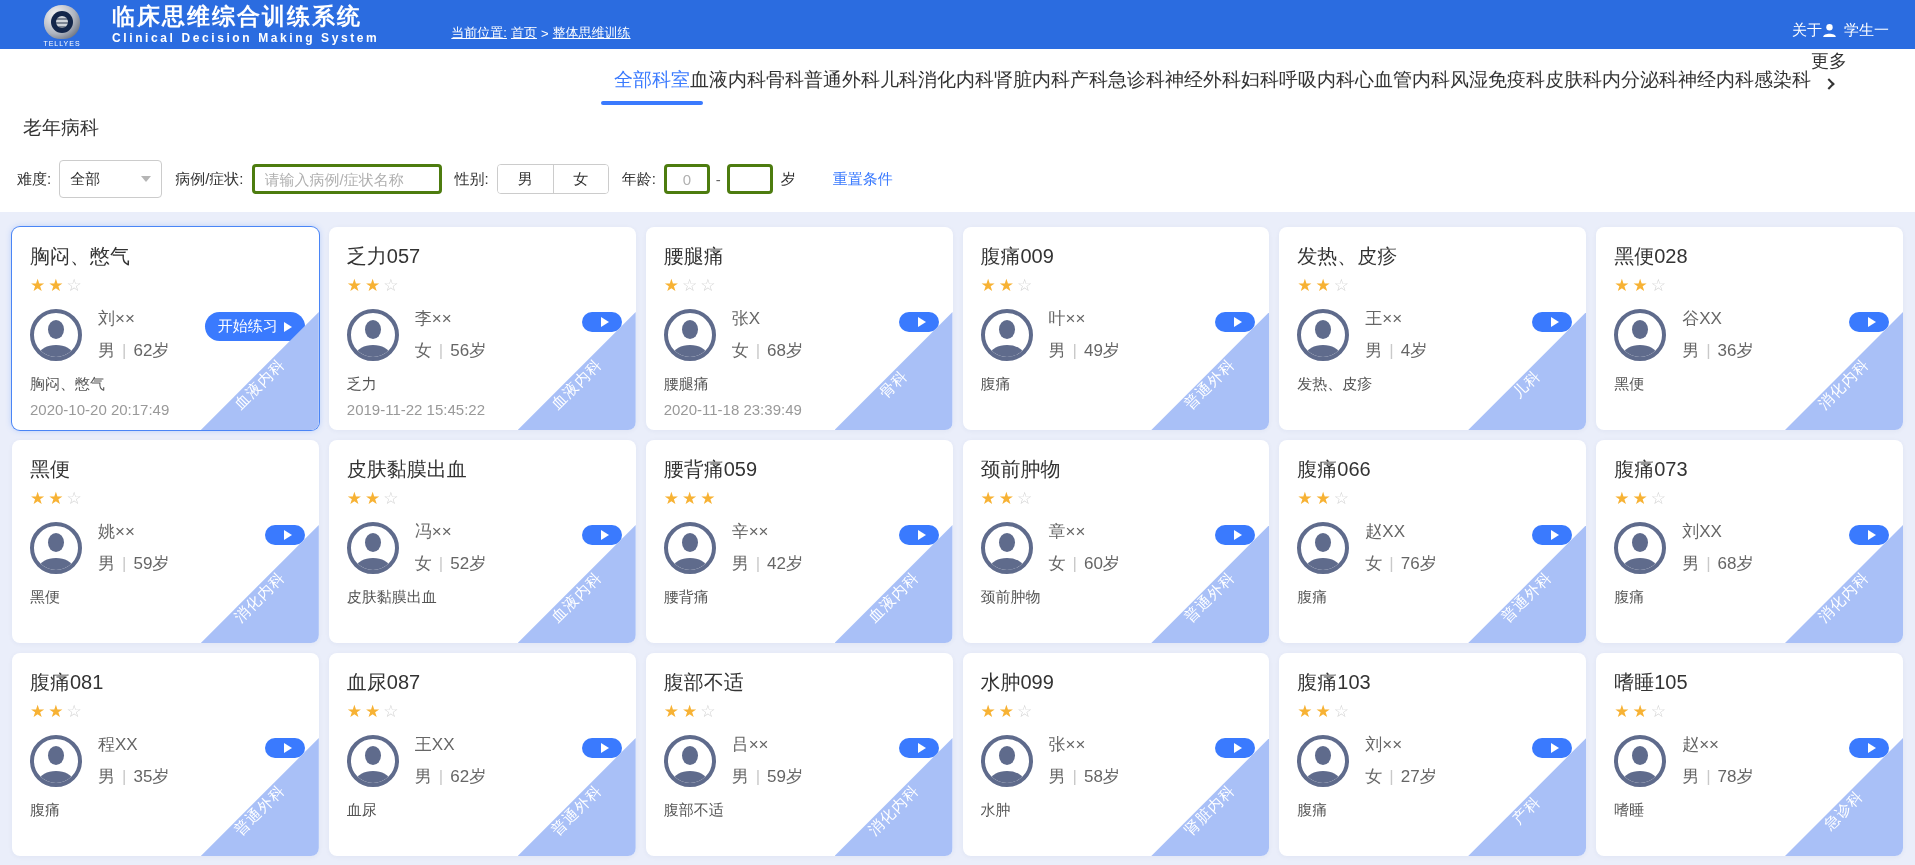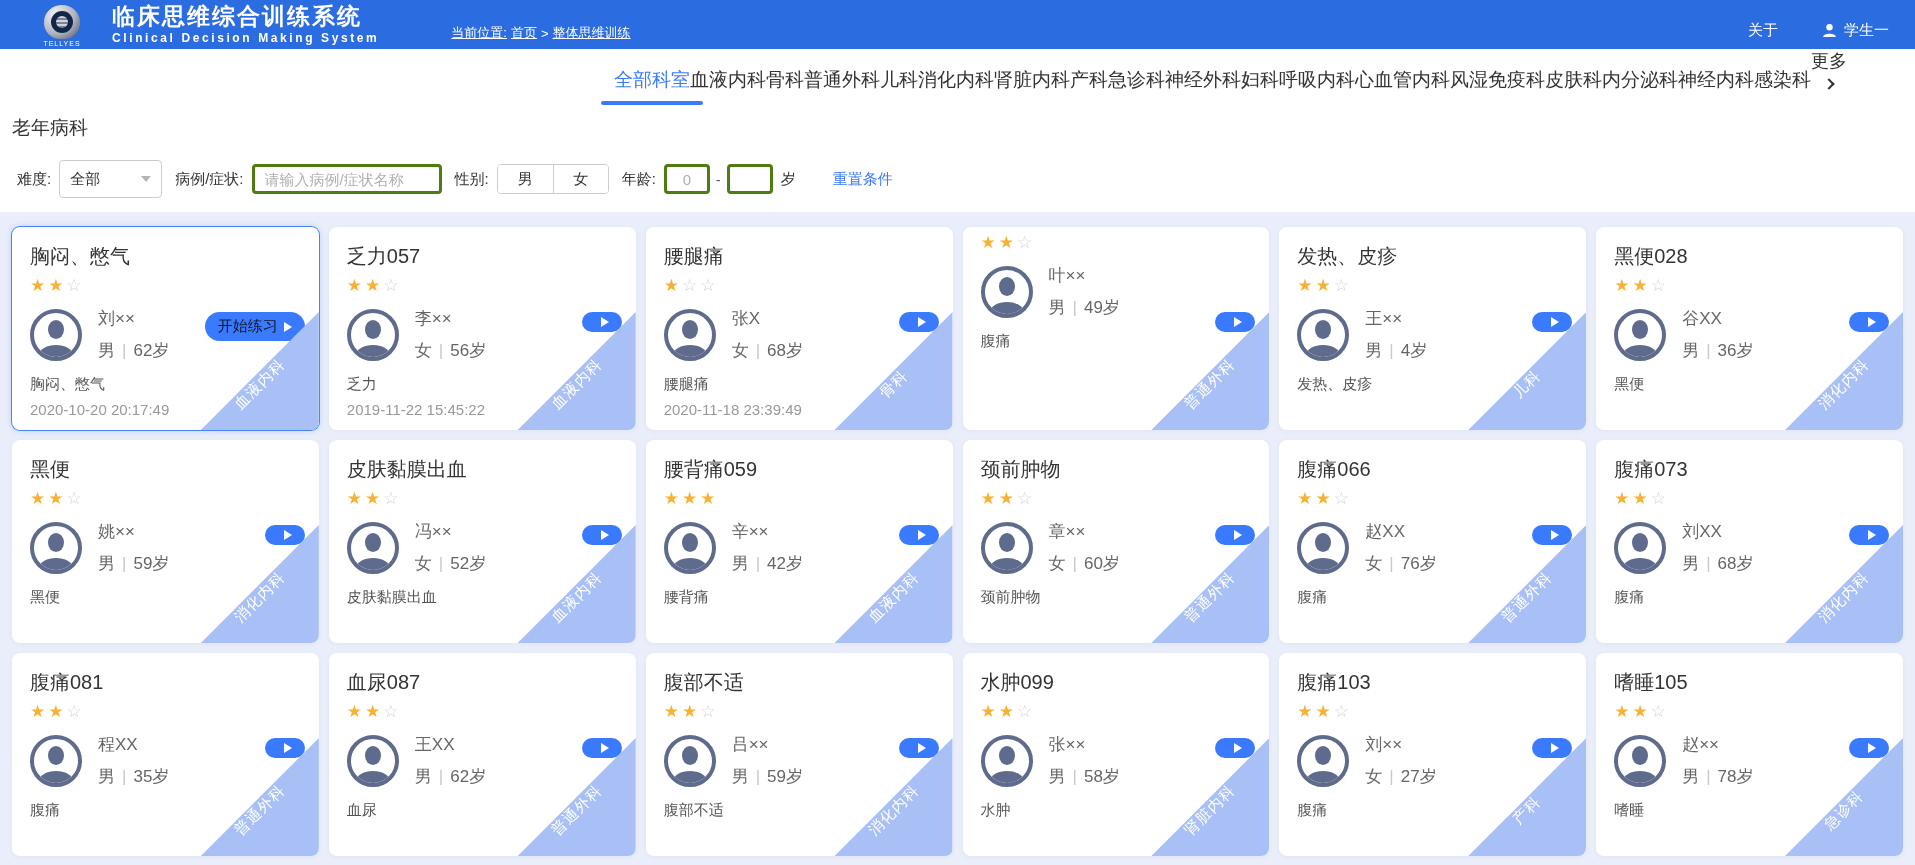--- a/index.html
+++ b/index.html
@@ -22,32 +22,32 @@
   .logo-badge{width:36px;height:34px;border-radius:50% 50% 46% 46%;background:radial-gradient(circle at 32% 28%,#f4f4f4,#aeb4c0 55%,#5c6370 90%);display:flex;align-items:center;justify-content:center;margin-top:2px;}
   .logo-core{width:22px;height:22px;border-radius:50%;background:#13264a;display:flex;align-items:center;justify-content:center;}
   .logo-sphere{width:12px;height:12px;border-radius:50%;background:repeating-linear-gradient(180deg,#cfd4da 0 2px,#7b8492 2px 4px);}
   .logo-caption{font-size:7px;letter-spacing:1px;margin-top:1px;color:#fff;}
   .brand{margin-left:26px;display:flex;flex-direction:column;justify-content:center;}
   .brand-title{font-size:23px;font-weight:bold;letter-spacing:2px;line-height:1.1;}
   .brand-sub{font-size:12px;font-weight:bold;letter-spacing:2.6px;margin-top:2px;}
   .breadcrumb{align-self:flex-end;margin-left:72px;margin-bottom:7px;font-size:13px;display:flex;align-items:center;gap:4px;white-space:nowrap;}
   .breadcrumb .u{text-decoration:underline;}
   .breadcrumb a{color:#fff;cursor:pointer;}
-  .header-right{margin-left:auto;align-self:flex-end;margin-bottom:9px;margin-right:26px;display:flex;align-items:center;gap:44px;font-size:15px;}
+  .header-right{margin-left:auto;align-self:flex-end;margin-bottom:9px;margin-right:26px;display:flex;align-items:center;font-size:15px;}
   .user-chip{display:flex;align-items:center;gap:7px;cursor:pointer;}
   .about-link{cursor:pointer;}
 
   
   .nav{height:61px;background:#fff;display:flex;align-items:stretch;justify-content:flex-end;padding:0 68px 0 12px;}
   .tab{display:flex;align-items:center;font-size:19px;color:#333;cursor:pointer;position:relative;white-space:nowrap;}
   .tab.active{color:var(--accent);}
   .tab.active::after{content:"";position:absolute;left:-13px;right:-13px;bottom:5px;height:4px;border-radius:2px;background:var(--accent);}
   .tab.more{gap:6px;font-size:18px;flex-direction:column;}
   .chevron{width:8px;height:8px;border-top:2px solid #333;border-right:2px solid #333;transform:rotate(45deg);display:inline-block;margin-top:1px;}
-  .nav2{height:36px;background:#fff;display:flex;align-items:center;padding-left:12px;}
+  .nav2{height:36px;background:#fff;display:flex;align-items:center;padding-left:23px;}
   .nav2 .tab{font-size:19px;}
 
   
   .filters{height:66px;background:#fff;display:flex;align-items:center;padding-left:17px;}
   .fgroup{display:flex;align-items:center;margin-right:13px;}
   .flabel{font-size:15px;color:#333;margin-right:8px;white-space:nowrap;}
   .select{width:103px;height:38px;border:1px solid #ccc;border-radius:4px;background:#fff;display:flex;align-items:center;padding:0 10px;font-size:15px;color:#333;cursor:pointer;position:relative;}
   .caret{margin-left:auto;width:0;height:0;border-left:5px solid transparent;border-right:5px solid transparent;border-top:6px solid #b5b5b5;}
   .tinput{height:30px;border:3px solid #4d7c0f;border-radius:4px;font-size:15px;padding:0 10px;color:#333;outline:none;font-family:inherit;}
   .tinput::placeholder{color:#b0b0b0;}
@@ -71,21 +71,21 @@
   .star-off{color:var(--star-empty);}
   .patient{display:flex;align-items:center;margin:13px 18px 0;}
   .avatar{width:52px;height:52px;border:4px solid var(--slate);border-radius:50%;position:relative;overflow:hidden;background:#fff;flex:none;}
   .avatar::before{content:"";position:absolute;left:50%;top:7px;transform:translateX(-50%);width:16px;height:19px;border-radius:50%;background:var(--slate);}
   .avatar::after{content:"";position:absolute;left:50%;bottom:-7px;transform:translateX(-50%);width:33px;height:19px;border-radius:50% 50% 0 0;background:var(--slate);}
   .pinfo{margin-left:16px;font-size:17px;color:#666;}
   .pline2{margin-top:9px;}
   .pdivider{color:#c9c9c9;padding:0 7px;}
   .symptom{margin:13px 18px 0;font-size:15px;color:#555;white-space:nowrap;overflow:hidden;}
   .case-date{margin:7px 18px 0;font-size:15px;color:#999;}
-  .start-btn{position:absolute;right:14px;top:85px;background:var(--accent);border:none;color:#0f172a;font-size:15px;font-family:Liberation Sans, sans-serif;padding:5px 13px;border-radius:15px;display:flex;align-items:center;gap:6px;cursor:pointer;}
+  .start-btn{position:absolute;right:14px;top:85px;background:var(--accent);border:none;color:#ffffff;font-size:15px;font-family:Liberation Sans, sans-serif;padding:5px 13px;border-radius:15px;display:flex;align-items:center;gap:6px;cursor:pointer;}
   .play-tri{width:0;height:0;border-left:8px solid #fff;border-top:5px solid transparent;border-bottom:5px solid transparent;display:inline-block;}
   .ribbon{position:absolute;right:0;bottom:0;width:118px;height:118px;background:var(--ribbon);clip-path:polygon(100% 0,0 100%,100% 100%);}
   .ribbon span{position:absolute;left:-11px;right:-11px;top:63px;transform:rotate(-45deg);text-align:center;color:#fff;font-size:15px;letter-spacing:1px;}
 </style>
 </head>
 <body>
 
 <div class="header">
   <div class="logo">
     <div class="logo-badge">
@@ -295,20 +295,21 @@
     <button class="start-btn" hidden="">
       <span></span>
       <span class="play-tri"></span>
     </button>
     <div class="ribbon">
       <span>骨科</span>
     </div>
   </div>
 
   <div class="card">
+    <div class="card-title">腹痛009</div>
     <div class="stars"><span class="star-on">★</span><span class="star-on">★</span><span class="star-off">☆</span></div>
     <div class="patient">
       <div class="avatar"></div>
       <div class="pinfo">
         <div>叶××</div>
         <div class="pline2">
           <span>男</span><span class="pdivider">|</span><span>49岁</span>
         </div>
       </div>
     </div>

